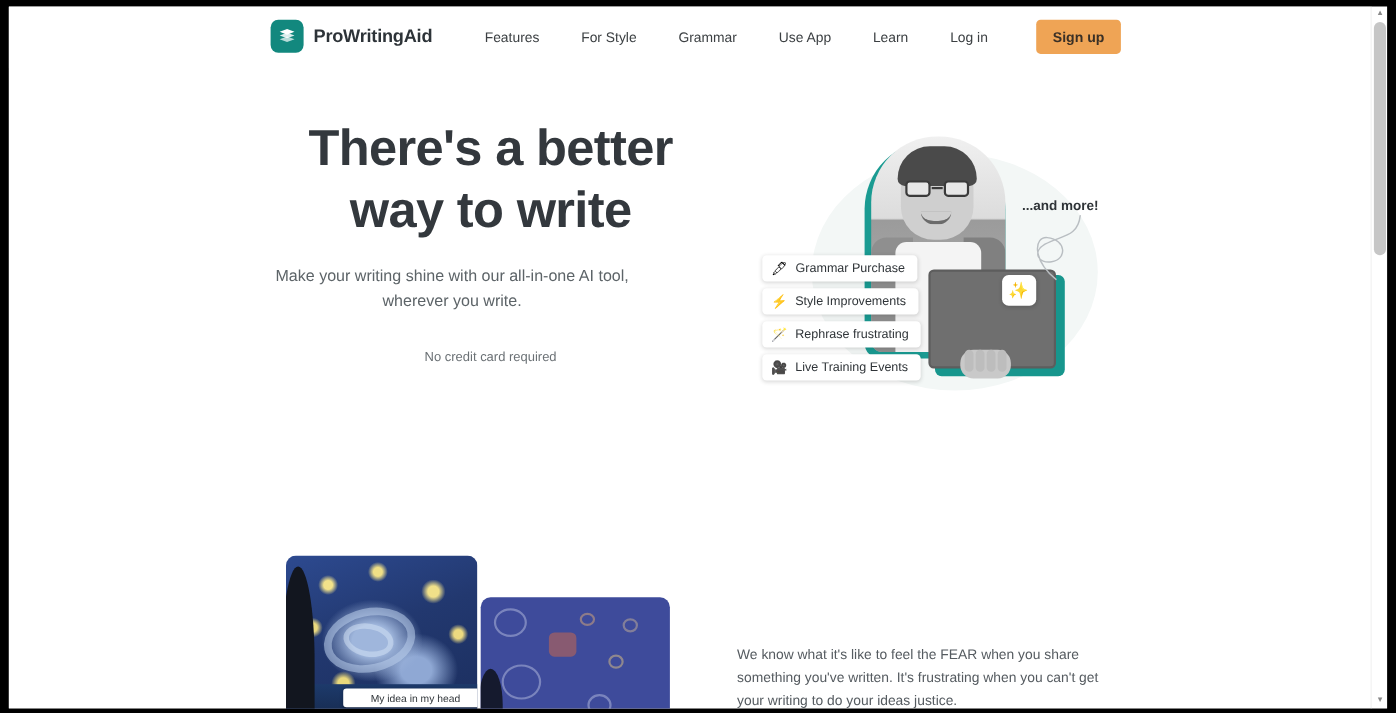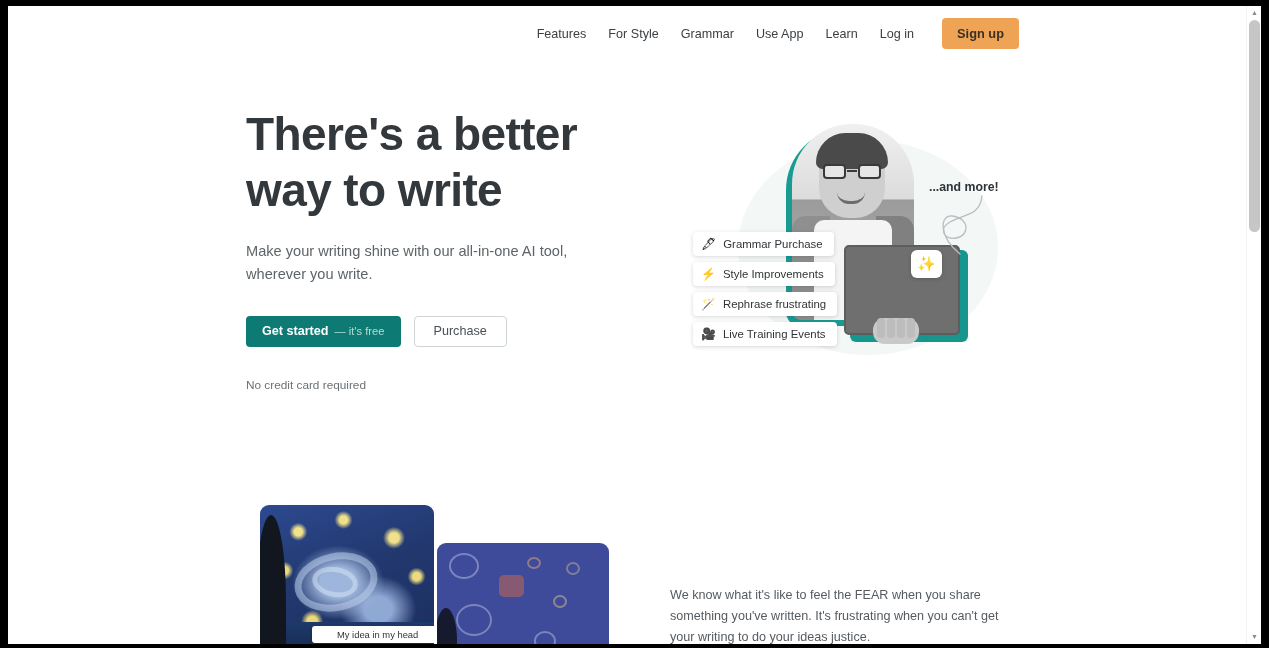--- a/index.html
+++ b/index.html
@@ -90,21 +90,21 @@
     font-weight: bold;
     color: #2d3338;
     letter-spacing: -0.2px;
   }
 
   #nav {
     position: absolute;
     right: 227px; top: 12px;
     display: flex;
     align-items: center;
-    gap: 0px;
+    gap: 16px;
   }
   .nav-link {
     font-size: 12.6px;
     color: #3c4043;
     padding: 0 11px;
     line-height: 30px;
     cursor: pointer;
     white-space: nowrap;
   }
   #signup-button {
@@ -119,20 +119,21 @@
     border-radius: 4px;
     cursor: pointer;
     white-space: nowrap;
   }
 
   
   #hero-copy {
     position: absolute;
     left: 238px; top: 100px;
     width: 400px;
+    text-align: center;
   }
   #hero-title {
     font-size: 46px;
     line-height: 56px;
     font-weight: bold;
     color: #33383d;
     letter-spacing: -0.6px;
   }
   #hero-sub {
     margin-top: 22px;
@@ -480,44 +481,47 @@
 </head>
 <body>
 
 <div id="frame">
   <div id="viewport">
 
     <div id="page">
 
       <div id="header">
 
+        <div id="brand">
+          <div id="brand-mark">
+            <svg width="18" height="18" viewBox="0 0 24 24" aria-hidden="true">
+              <path d="M3 6.5 L12 3 L21 6.5 L12 10 Z" fill="#ffffff"></path>
+              <path d="M3 11 L12 7.6 L21 11 L12 14.5 Z" fill="#ffffff" opacity="0.85"></path>
+              <path d="M3 15.5 L12 12.1 L21 15.5 L12 19 Z" fill="#ffffff" opacity="0.7"></path>
+            </svg>
+          </div>
+          <div id="brand-name">ProWritingAid</div>
+        </div>
 
         <div id="nav">
           <div class="nav-link">Features</div>
           <div class="nav-link">For Style</div>
           <div class="nav-link">Grammar</div>
           <div class="nav-link">Use App</div>
           <div class="nav-link">Learn</div>
           <div class="nav-link">Log in</div>
           <div id="signup-button">Sign up</div>
         </div>
 
       </div>
 
       <div id="hero-copy">
         <div id="hero-title">There's a better way to write</div>
         <div id="hero-sub">Make your writing shine with our all-in-one AI tool, wherever you write.</div>
 
-        <div id="hero-ctas">
-          <div id="get-started-button">
-            <span id="get-started-label">Get started</span>
-            <span id="get-started-note">— it's free</span>
-          </div>
-          <div id="purchase-button">Purchase</div>
-        </div>
 
         <div id="hero-note">No credit card required</div>
       </div>
 
       <div id="hero-art">
 
         <div id="art-blob"></div>
         <div id="art-silhouette"></div>
 
         <div id="art-person">

